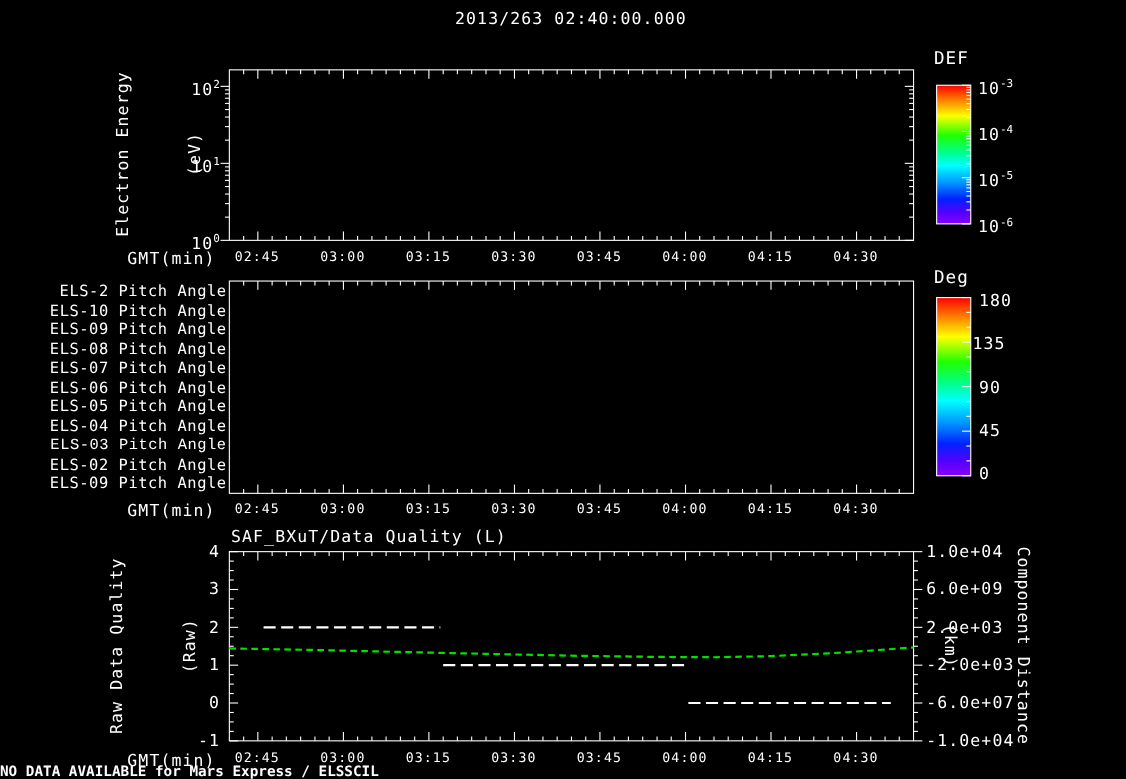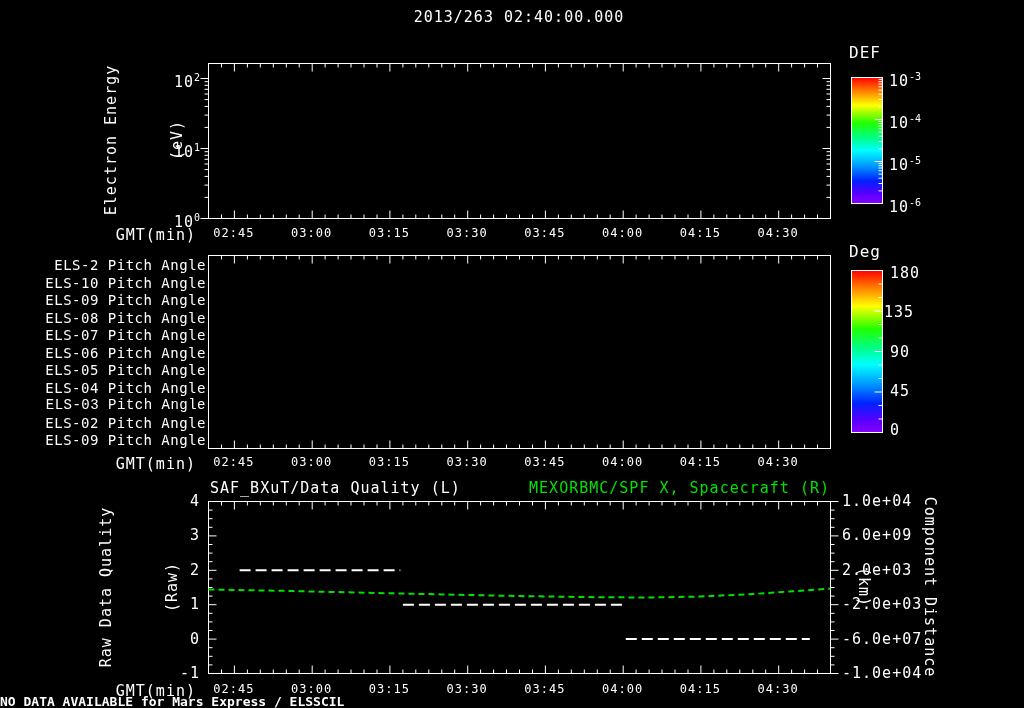--- a/index.html
+++ b/index.html
@@ -511,21 +511,20 @@
       <div class="xtick" style="left: 276.667px;">03:00</div>
       <div class="xtick" style="left: 354.417px;">03:15</div>
       <div class="xtick" style="left: 432.167px;">03:30</div>
       <div class="xtick" style="left: 509.917px;">03:45</div>
       <div class="xtick" style="left: 587.667px;">04:00</div>
       <div class="xtick" style="left: 665.417px;">04:15</div>
       <div class="xtick" style="left: 743.167px;">04:30</div>
     </div>
 
   <div class="txt" style="left:210px;top:479px">SAF_BXuT/Data Quality (L)</div>
-  <div class="txt rt" style="left: 208px; top: 479px; width: 622px; color: rgb(0, 225, 0);">MEXORBMC/SPF X, Spacecraft (R)</div>
 
   <div class="vlab rotccw" style="left:-47px;top:565px">
     <div>Raw Data Quality</div>
     <div>(Raw)</div>
   </div>
   <div class="vlab rotcw" style="left:843px;top:565px">
     <div>Component Distance</div>
     <div>(km)</div>
   </div>
 

